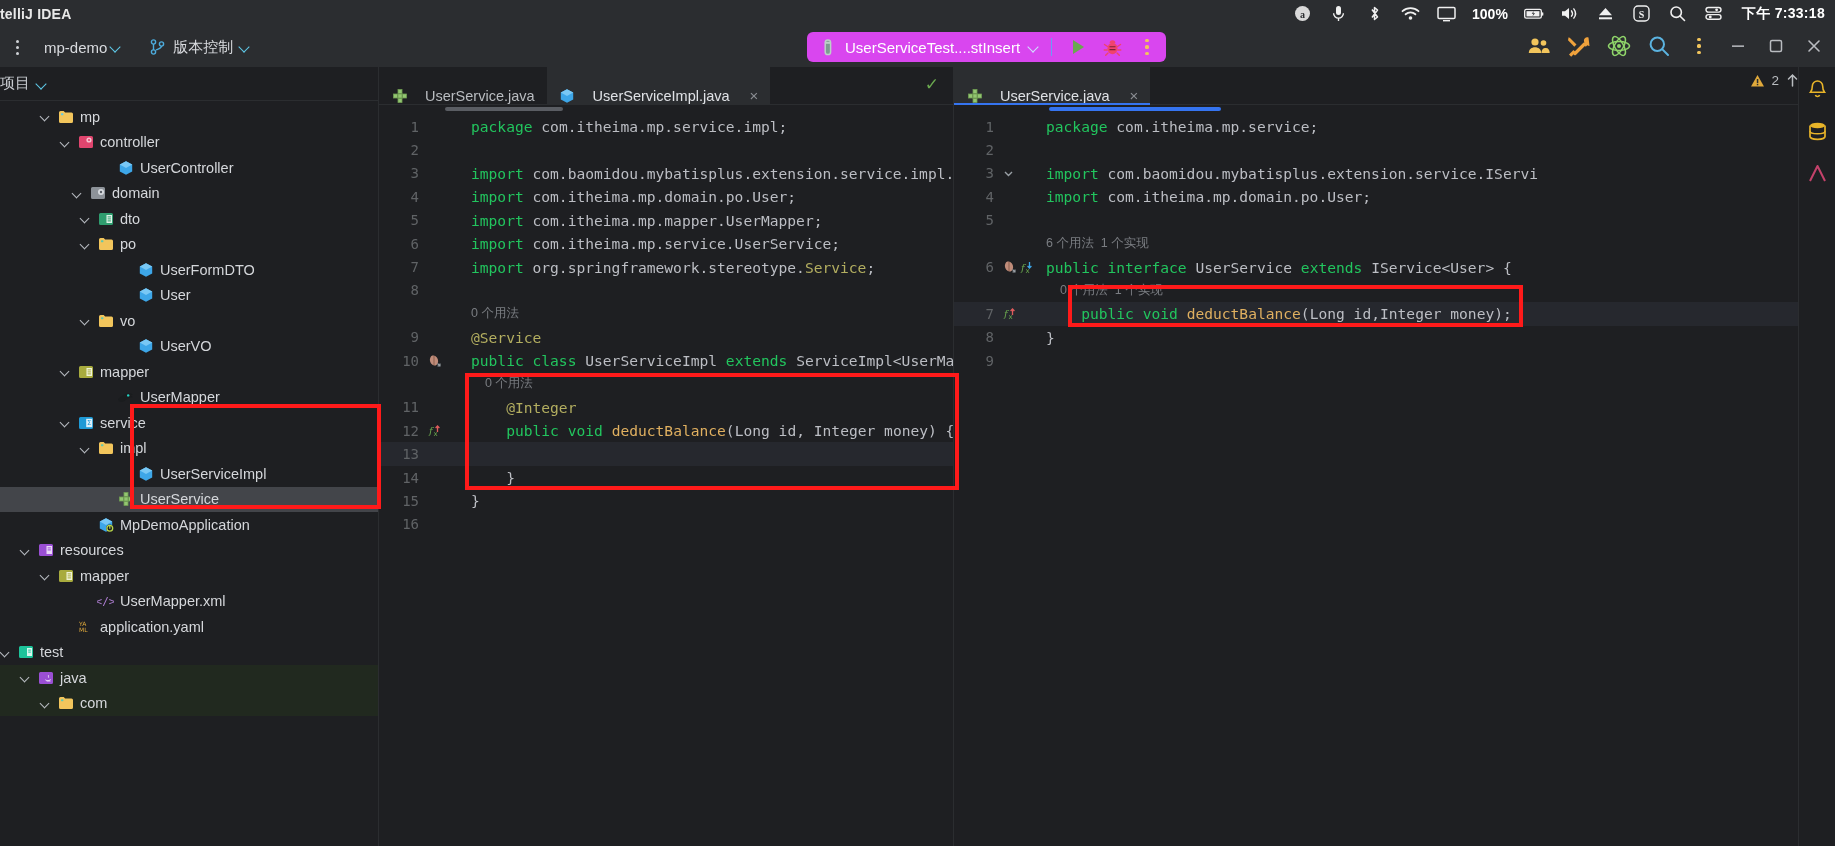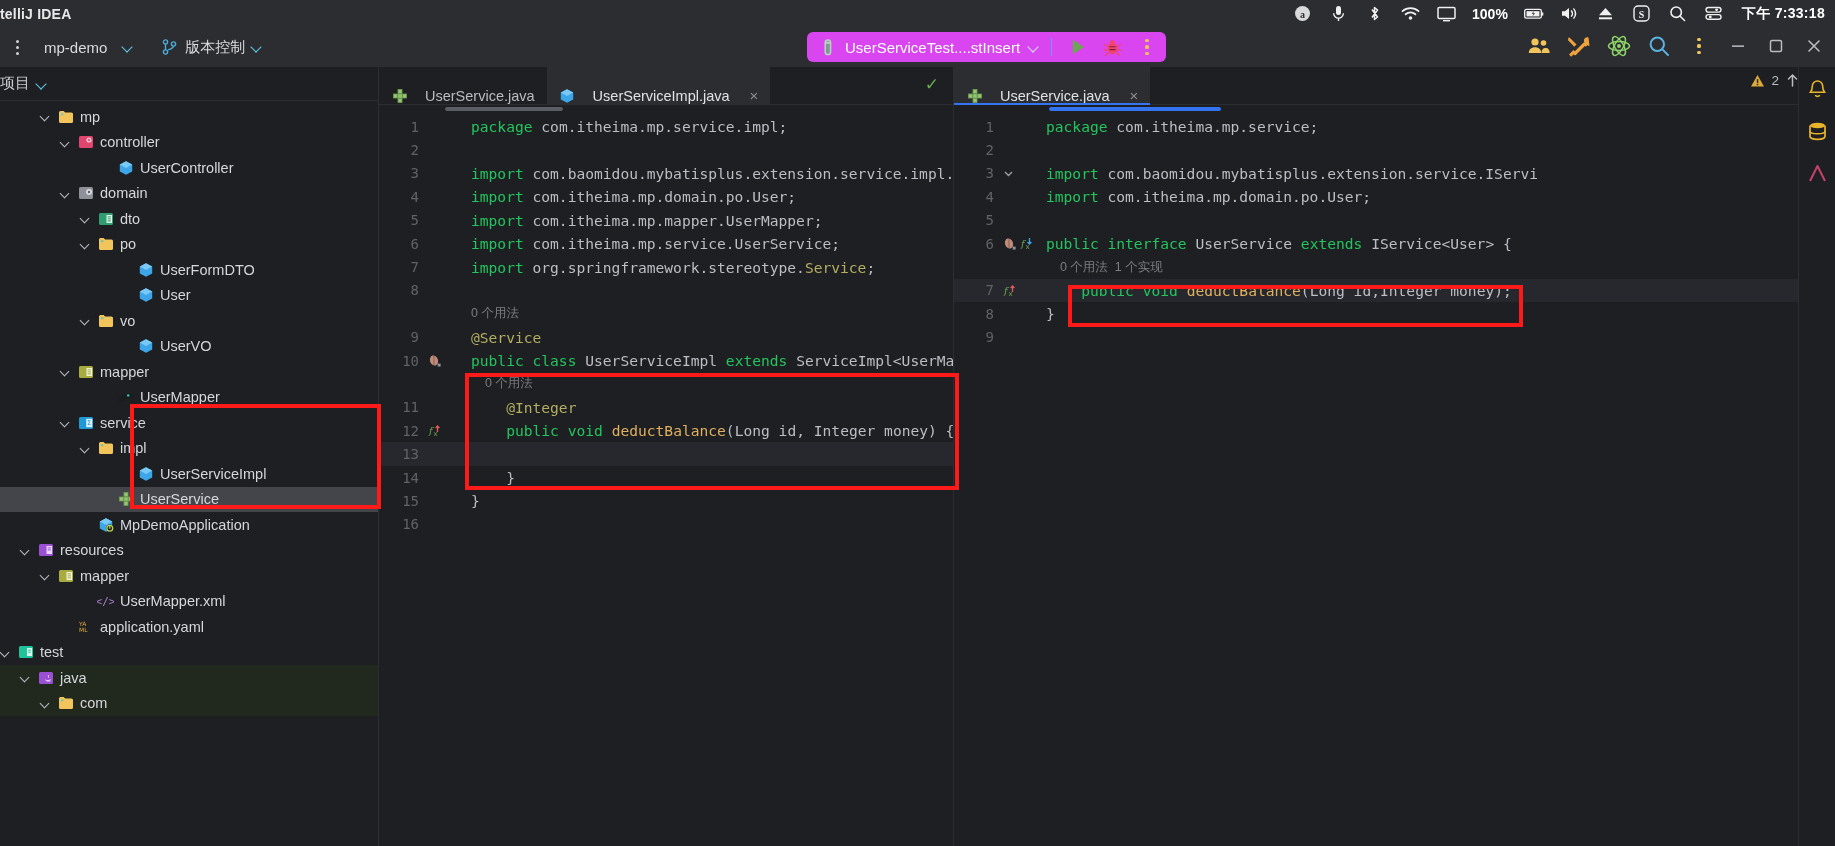--- a/index.html
+++ b/index.html
@@ -34,21 +34,21 @@
   .toolbar {
     position: absolute; top: 27px; left: 0; width: 1835px; height: 40px;
     background: #2b2d30;
     display: flex; align-items: center;
   }
   .burger { width: 34px; display: flex; justify-content: center; }
   .burger .dots { display: flex; flex-direction: column; gap: 3px; }
   .burger .dots i { width: 3px; height: 3px; border-radius: 50%; background: #cfd2d6; display: block;}
 
   .proj-chip {
-    display: flex; align-items: center; gap: 16px;
+    display: flex; align-items: center; gap: 4px;
     padding: 4px 10px; border-radius: 6px;
     color: #d8dade; font-size: 15px;
   }
   .chev { width: 10px; height: 10px; position: relative; display: inline-block; }
   .chev:before {
     content:''; position:absolute; left:0; top:1px;
     width:7px; height:7px; border-right:1.6px solid #5fc9e8; border-bottom:1.6px solid #5fc9e8;
     transform: rotate(45deg);
   }
   .vcs-chip {
@@ -395,21 +395,21 @@
           <div class="row" style="padding-left: 100px;">
             <span class="arrow none"></span>
             <span class="ic">
               <svg width="16" height="16" viewBox="0 0 16 16">
                 <path d="M8 1.2L14.2 4.6v6.8L8 14.8 1.8 11.4V4.6z" fill="#3da6e8"></path>
                 <path d="M8 1.2L14.2 4.6 8 8.1 1.8 4.6z" fill="#79c8f5"></path>
               </svg>
             </span>
             <span>UserController</span>
           </div>
-          <div class="row" style="padding-left: 60px;">
+          <div class="row" style="padding-left: 60px; margin-left: 12px;">
             <span class="arrow open"></span>
             <span class="ic">
               <svg width="16" height="14" viewBox="0 0 16 14">
                 <path d="M1 2.5A1.5 1.5 0 0 1 2.5 1h11A1.5 1.5 0 0 1 15 2.5v9A1.5 1.5 0 0 1 13.5 13h-11A1.5 1.5 0 0 1 1 11.5z" fill="#8d9299"></path>
                 <circle cx="11" cy="6" r="3" fill="#d8dbe0"></circle>
                 <circle cx="11" cy="6" r="1.2" fill="#5a5f66"></circle>
               </svg>
             </span>
             <span>domain</span>
           </div>
@@ -724,20 +724,21 @@
         <div class="codearea">
           <div class="gutter-scroll" style="left:95px;top:2px;width:172px;background:#3574f0;"></div>
           <div id="code-right" style="padding-top:10px;">
               <div class="cline"><span class="lnum">1</span><span class="gmark"></span><span class="ctext"><span class="kw">package</span> <span class="pln">com.itheima.mp.service</span><span class="pun">;</span></span></div>
               <div class="cline"><span class="lnum">2</span><span class="gmark"></span><span class="ctext"></span></div>
               <div class="cline"><span class="lnum">3</span><span class="gmark"><svg width="11" height="11" viewBox="0 0 11 11">
                     <path d="M2 4l3.5 3.5L9 4" stroke="#9aa0a6" stroke-width="1.4" fill="none"></path>
                   </svg></span><span class="ctext"><span class="kw">import</span> <span class="pln">com.baomidou.mybatisplus.extension.service.IServi</span></span></div>
               <div class="cline"><span class="lnum">4</span><span class="gmark"></span><span class="ctext"><span class="kw">import</span> <span class="pln">com.itheima.mp.domain.po.User</span><span class="pun">;</span></span></div>
               <div class="cline"><span class="lnum">5</span><span class="gmark"></span><span class="ctext"></span></div>
+              <div class="cline"><span class="lnum"></span><span class="gmark"></span><span class="hint">6 个用法  1 个实现</span></div>
               <div class="cline"><span class="lnum">6</span><span class="gmark"><svg width="14" height="14" viewBox="0 0 14 14">
                     <ellipse cx="6" cy="6.5" rx="4" ry="5.2" fill="#c08c7a" transform="rotate(-18 6 6.5)"></ellipse>
                     <path d="M6 2v9" stroke="#8b5f4d" stroke-width="1"></path>
                     <path d="M9.5 9.5l2.5 2.5M12 9.5v2.5h-2.5" stroke="#9aa0a6" stroke-width="1.1" fill="none"></path>
                   </svg><svg width="14" height="15" viewBox="0 0 14 15">
                     <text x="1" y="11" font-size="10" fill="#6aa84f" font-family="DejaVu Serif, serif" font-style="italic">f</text>
                     <text x="5.5" y="13" font-size="7" fill="#6aa84f" font-family="DejaVu Sans, sans-serif">x</text>
                     <path d="M9.5 2v6M7.6 6l1.9 2 1.9-2" stroke="#3da6e8" stroke-width="1.3" fill="none"></path>
                   </svg></span><span class="ctext"><span class="kw">public</span> <span class="kw">interface</span> <span class="cls">UserService</span> <span class="kw">extends</span> <span class="cls">IService</span><span class="pun">&lt;</span><span class="cls">User</span><span class="pun">&gt; {</span></span></div>
               <div class="cline"><span class="lnum"></span><span class="gmark"></span><span class="hint">    0 个用法  1 个实现</span></div>

